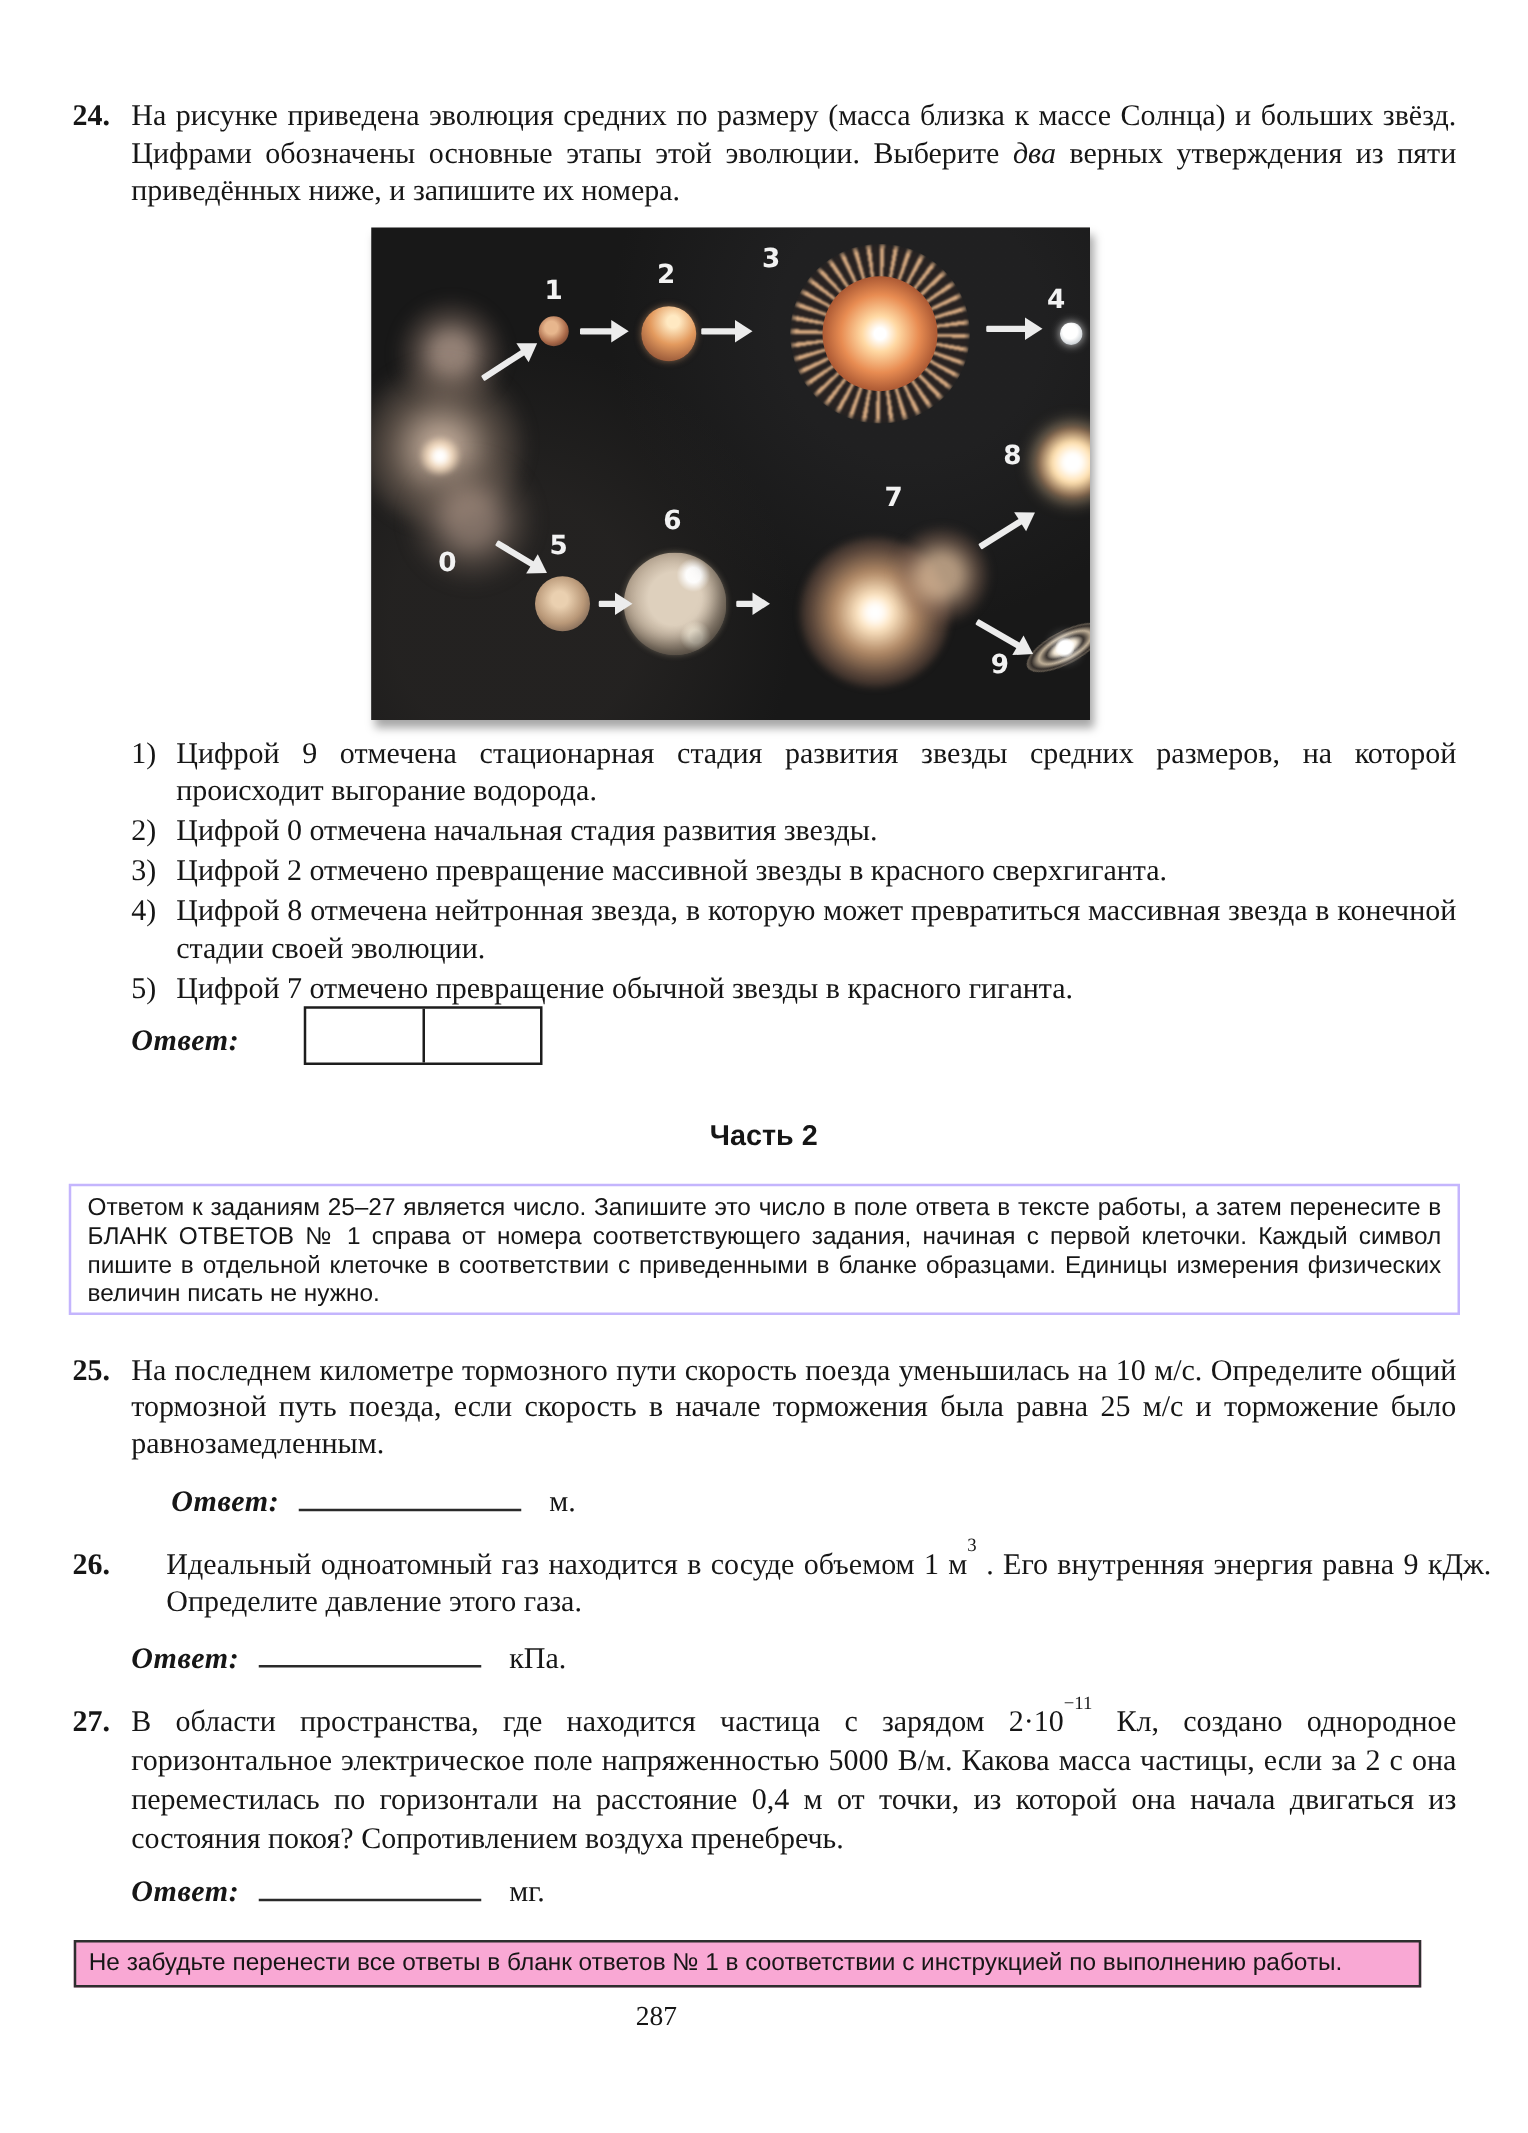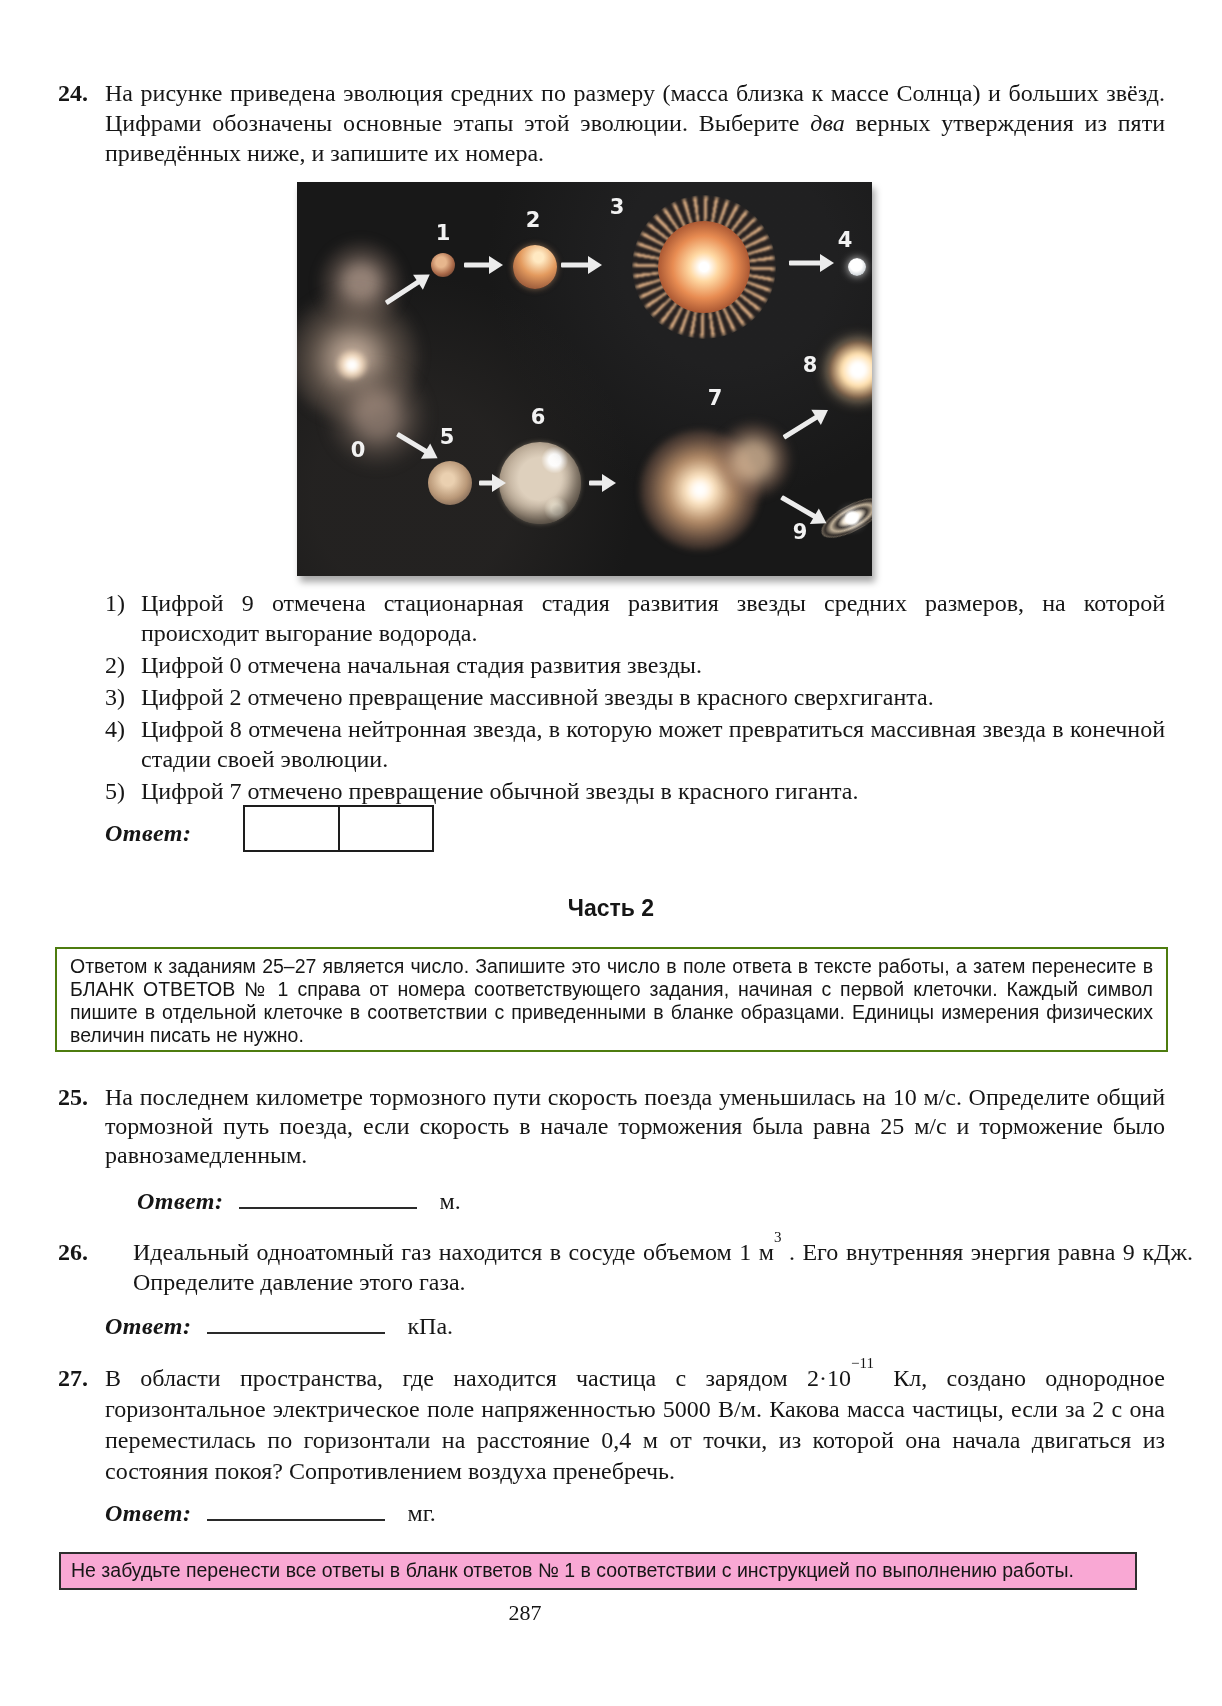--- a/index.html
+++ b/index.html
@@ -43,21 +43,21 @@
   .ans-cell:last-child{border-right:none;}
 
   
   .part2-title{
     position:absolute;left:0;top:893px;width:1222px;text-align:center;
     font-family:"Liberation Sans","DejaVu Sans",sans-serif;
     font-weight:bold;font-size:23px;
   }
   .rulebox{
     position:absolute;left:55px;top:947px;width:1113px;height:105px;
-    border:2px solid #4d7c0f;box-sizing:border-box;
+    border:2px solid #c4b5fd;box-sizing:border-box;
     font-family:"Liberation Sans","DejaVu Sans",sans-serif;
     font-size:19.5px;line-height:23px;
     padding:6px 13px 0 13px;text-align:justify;
     background:#fff;
   }
   .footerbox{
     position:absolute;left:59px;top:1552px;width:1078px;height:38px;
     border:2px solid #2e2e2e;box-sizing:border-box;
     font-family:"Liberation Sans","DejaVu Sans",sans-serif;
     font-size:19.5px;line-height:33px;

